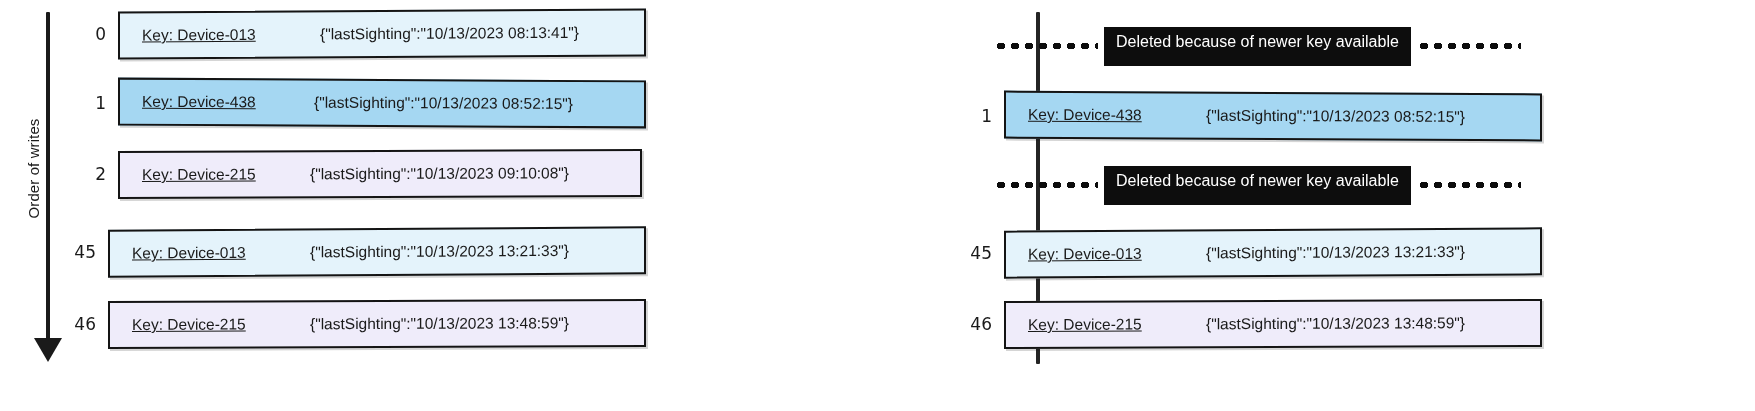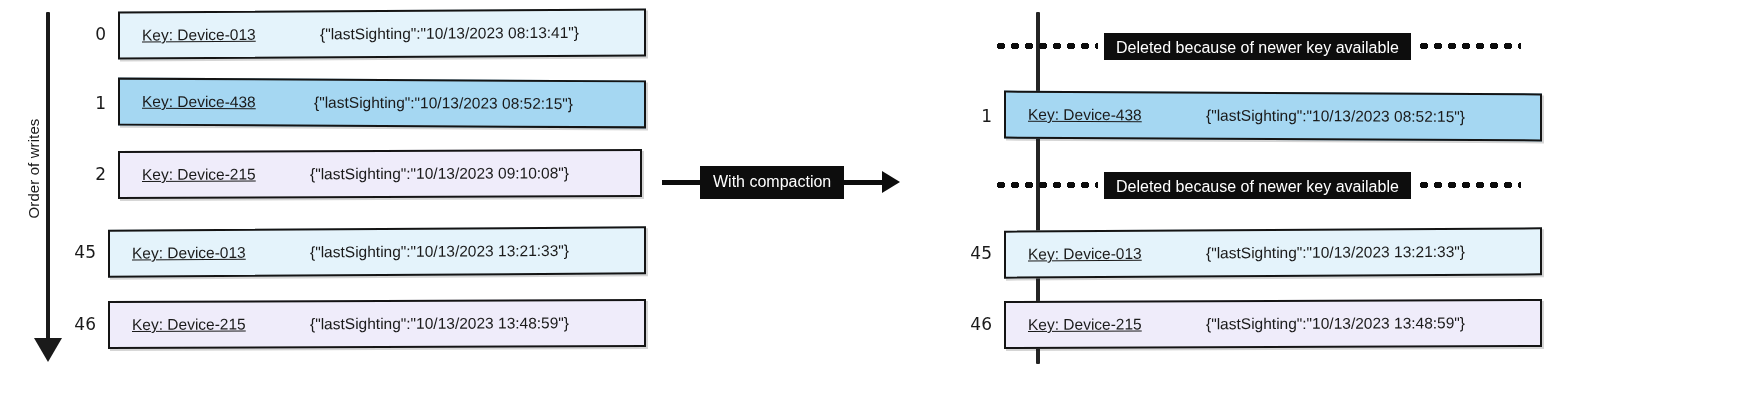--- a/index.html
+++ b/index.html
@@ -98,21 +98,21 @@
     background-image:radial-gradient(circle, #0d0d0d 50%, rgba(0,0,0,0) 51%);
     background-size:14px 6px;
     background-repeat:repeat-x;
     background-position:0 center;
   }
   .dots-left{width:104px;margin-right:6px;}
   .dots-right{width:104px;margin-left:6px;}
   .deleted-label{
     background:#0d0d0d;color:#ffffff;
     font-size:16px;
-    padding:7px 12px 4px 12px;
+    padding:7px 12px 16px 12px;
     white-space:nowrap;line-height:1;
   }
 </style>
 </head>
 <body>
 
 <div class="stage">
 
   <div id="axis-label">Order of writes</div>
   <div id="axis-line"></div>
@@ -151,26 +151,20 @@
   </div>
 
   <div class="row" style="left:52px;top:300px;">
     <div class="row-index">46</div>
     <div class="record c-lav sk3" style="width:538px;">
       <span class="rec-key">Key: Device-215</span>
       <span class="rec-val" style="left:200px;">{"lastSighting":"10/13/2023 13:48:59"}</span>
     </div>
   </div>
 
-  <div id="compaction-group">
-    <div id="compaction-line-left"></div>
-    <div id="compaction-label">With compaction</div>
-    <div id="compaction-line-right"></div>
-    <div id="compaction-arrowhead"></div>
-  </div>
 
   <div id="panel-divider"></div>
 
   <div class="deleted-banner" style="left:994px;top:31px;">
     <div class="dots dots-left"></div>
     <div class="deleted-label">Deleted because of newer key available</div>
     <div class="dots dots-right"></div>
   </div>
 
   <div class="row" style="left:948px;top:92px;">

